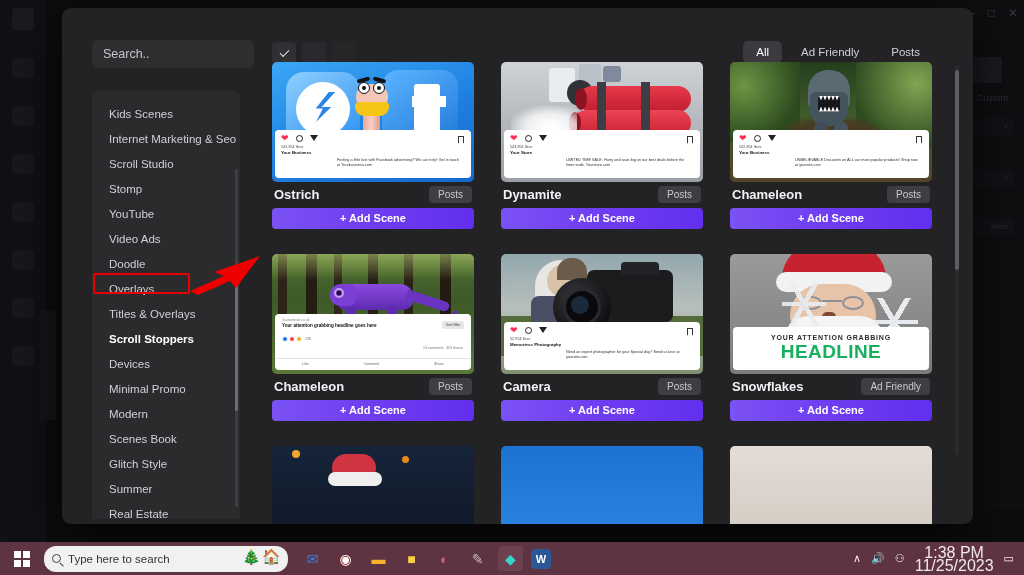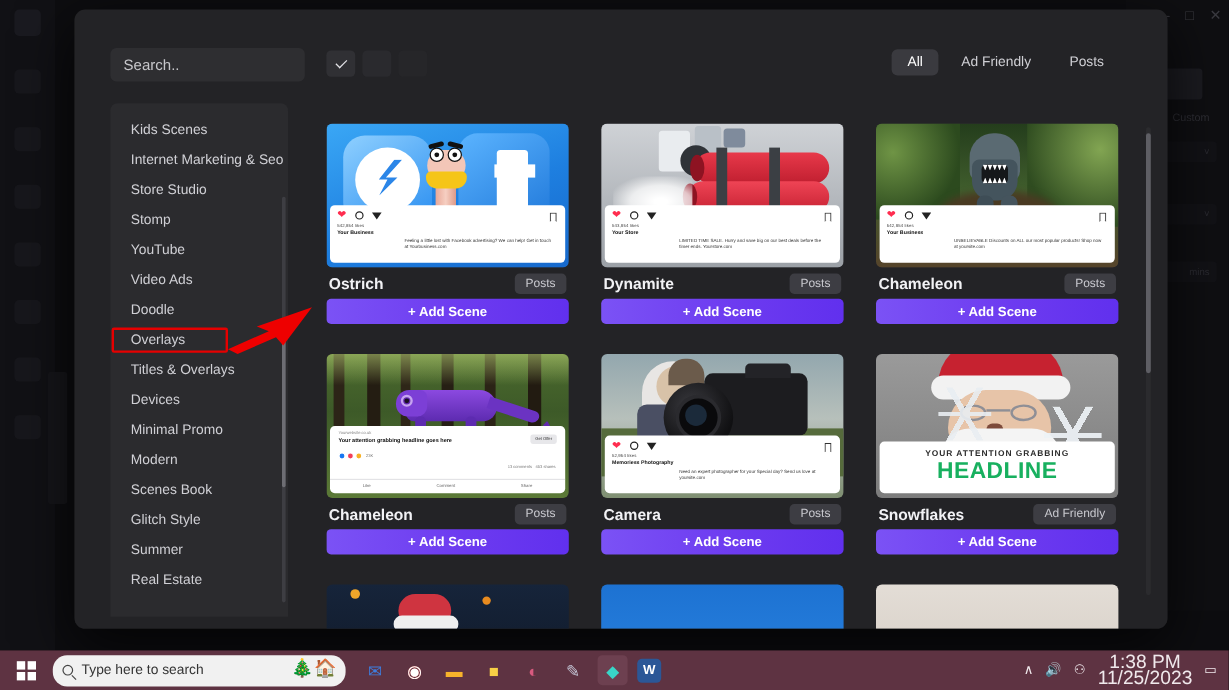--- a/index.html
+++ b/index.html
@@ -86,21 +86,21 @@
     display: flex; align-items: center; gap: 6px;
   }
   .filter-tab {
     padding: 5px 13px; border-radius: 5px; background: transparent;
     color: #cfcfd4; font-size: 11.5px; border: none; cursor: pointer;
     font-family: "Liberation Sans", sans-serif;
   }
   .filter-tab.active { background: #3a3a3f; color: #ffffff; }
 
   
-  .modal-body { position: relative; display: flex; height: 438px; }
+  .modal-body { position: relative; display: flex; height: 438px; align-items: center; }
 
   
   .sidebar-wrap {
     position: relative; margin-left: 30px; width: 148px; height: 428px;
     background: #2b2b2e; border-radius: 6px 6px 0 0; overflow: hidden;
   }
   .sidebar-list { padding: 10px 0 0 0; }
   .side-item {
     padding: 5.5px 0 5.5px 17px; color: #d0d0d5; font-size: 11.5px;
     cursor: pointer; white-space: nowrap; line-height: 14px;
@@ -287,27 +287,28 @@
         <button class="filter-tab">Posts</button>
       </div>
     </div>
 
     <div class="modal-body">
 
       <div class="sidebar-wrap">
         <div class="sidebar-list" id="sidebar-list">
             <div class="side-item">Kids Scenes</div>
             <div class="side-item">Internet Marketing &amp; Seo</div>
-            <div class="side-item">Store Studio</div>
+            <div class="side-item">Scroll Studio</div>
             <div class="side-item">Stomp</div>
             <div class="side-item">YouTube</div>
             <div class="side-item">Video Ads</div>
             <div class="side-item">Doodle</div>
             <div class="side-item">Overlays</div>
             <div class="side-item">Titles &amp; Overlays</div>
+            <div class="side-item selected">Scroll Stoppers</div>
             <div class="side-item">Devices</div>
             <div class="side-item">Minimal Promo</div>
             <div class="side-item">Modern</div>
             <div class="side-item">Scenes Book</div>
             <div class="side-item">Glitch Style</div>
             <div class="side-item">Summer</div>
             <div class="side-item">Real Estate</div>
           </div>
         <div class="side-scroll-track"></div>
         <div class="side-scroll-thumb"></div>

